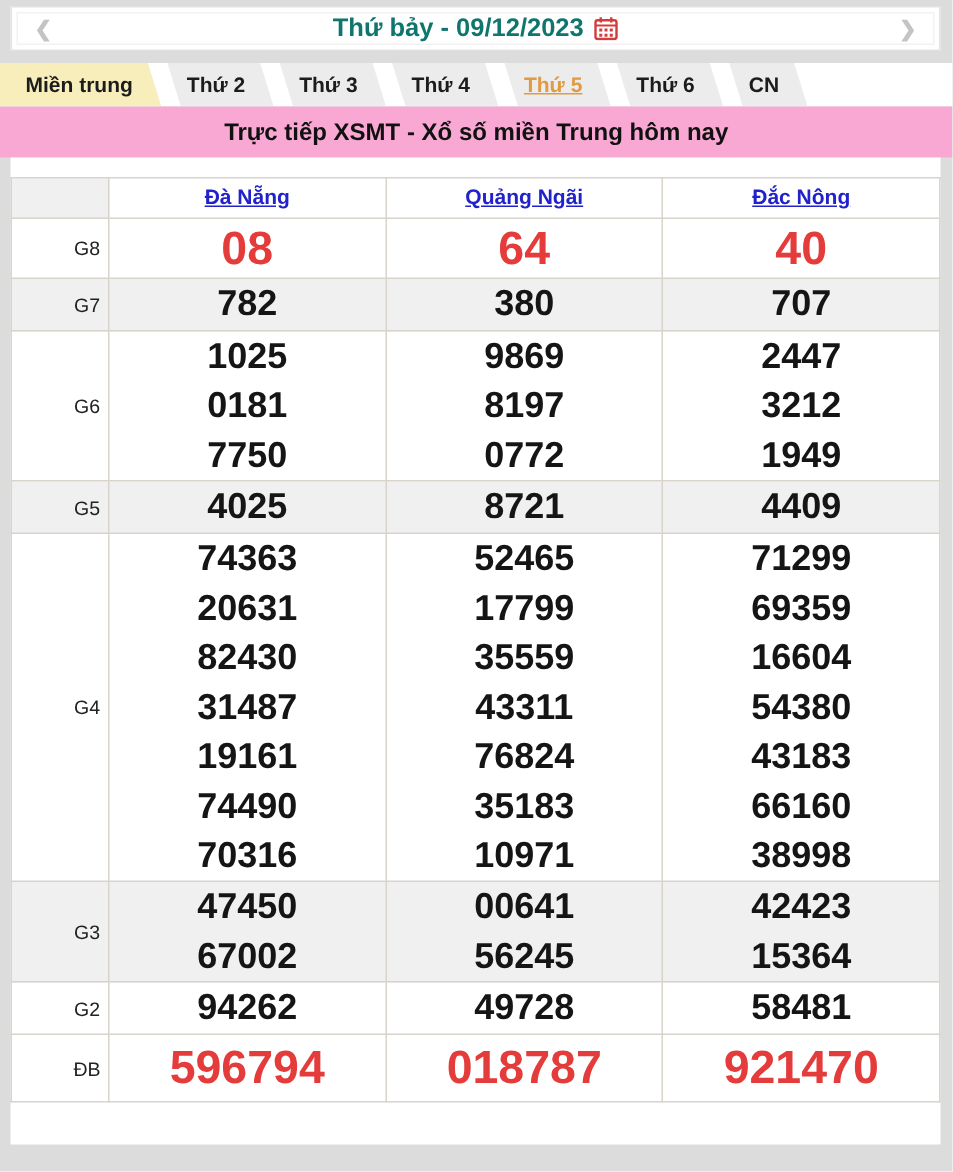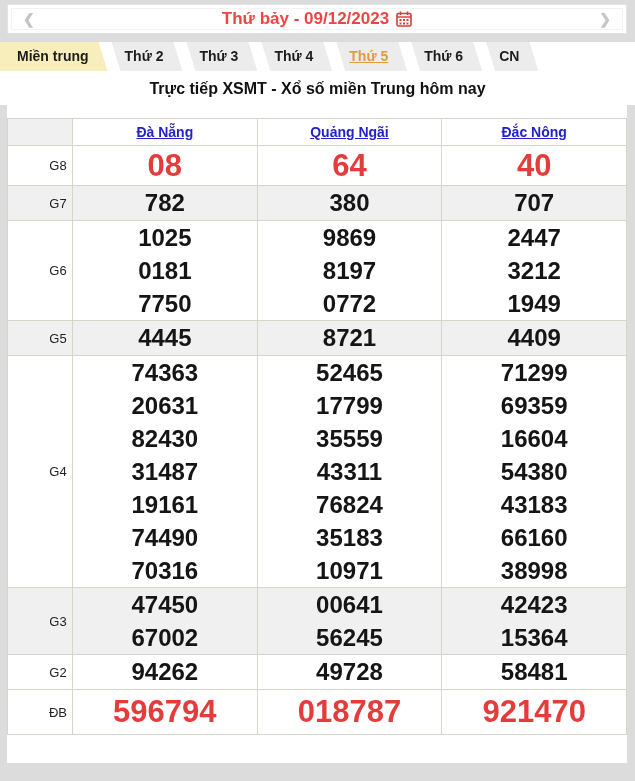--- a/index.html
+++ b/index.html
@@ -17,21 +17,21 @@
     border:1px solid #e2e2e2;
     box-shadow: inset 0 0 0 3px #ffffff, inset 0 0 0 4px #f2f2f2;
     display:flex; align-items:center;
   }
   .chev {
     color:#c4c4c4; font-weight:bold; font-size:14px;
     padding:0 15px; cursor:pointer; line-height:26px; user-select:none;
   }
   .date-center {
     flex:1; text-align:left;
-    color:#ef4444; font-weight:bold; font-size:17px;
+    color:#0f766e; font-weight:bold; font-size:17px;
     display:flex; align-items:center; justify-content:center; gap:7px;
   }
   .cal-icon { width:16px; height:16px; display:inline-block; }
 
   
   .tabbar {
     margin-top:8px; background:#ffffff; height:29px;
     display:flex; align-items:stretch;
   }
   .tab {
@@ -43,21 +43,21 @@
   }
   .tab.first {
     clip-path: polygon(0 0, calc(100% - 9px) 0, 100% 100%, 0 100%);
     padding-left:17px;
   }
   .tab.active { background:#f8eebc; }
   .tab span.hl { color:#e09a44; text-decoration:underline; }
 
   
   .band {
-    background:#ffffff; text-align:center;
+    background:#f9a8d4; text-align:center;
     padding:7px 0 5px 0;
   }
   .band h1 {
     font-size:16px; line-height:22px; color:#111; font-weight:bold;
   }
   .crumbs { font-size:13px; line-height:18px; color:#222; }
   .crumbs a {
     color:#2e2ed3; text-decoration:underline; font-weight:normal; cursor:pointer;
   }
   .crumbs .sep { color:#333; padding:0 3px; font-weight:bold; }
@@ -183,21 +183,21 @@
           </td>
           <td class="vals">
             <div class="num-line">2447</div>
             <div class="num-line">3212</div>
             <div class="num-line">1949</div>
           </td>
         </tr>
         <tr class="shade row-single">
           <td class="prize">G5</td>
           <td class="vals">
-            <div class="num-line">4445</div>
+            <div class="num-line">4025</div>
           </td>
           <td class="vals">
             <div class="num-line">8721</div>
           </td>
           <td class="vals">
             <div class="num-line">4409</div>
           </td>
         </tr>
         <tr class="">
           <td class="prize">G4</td>

